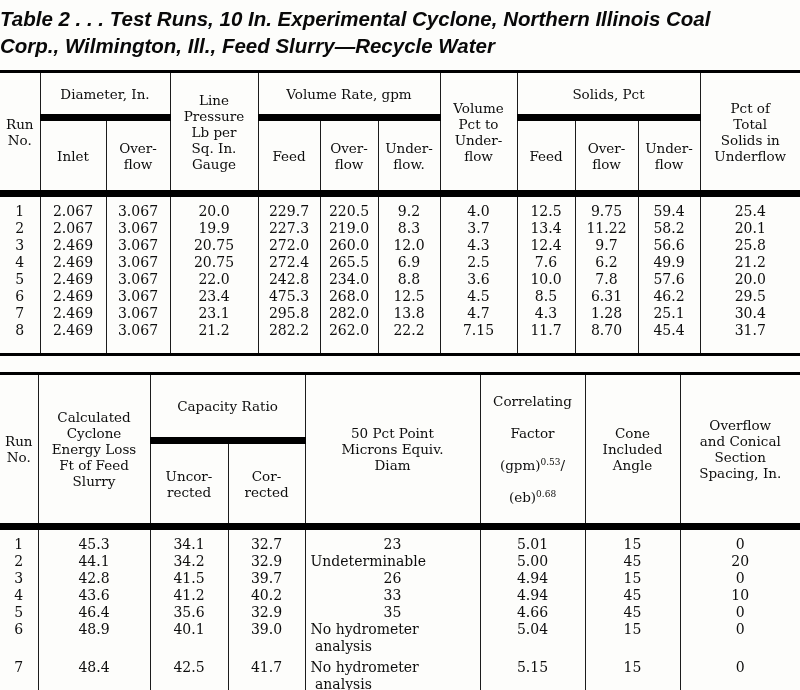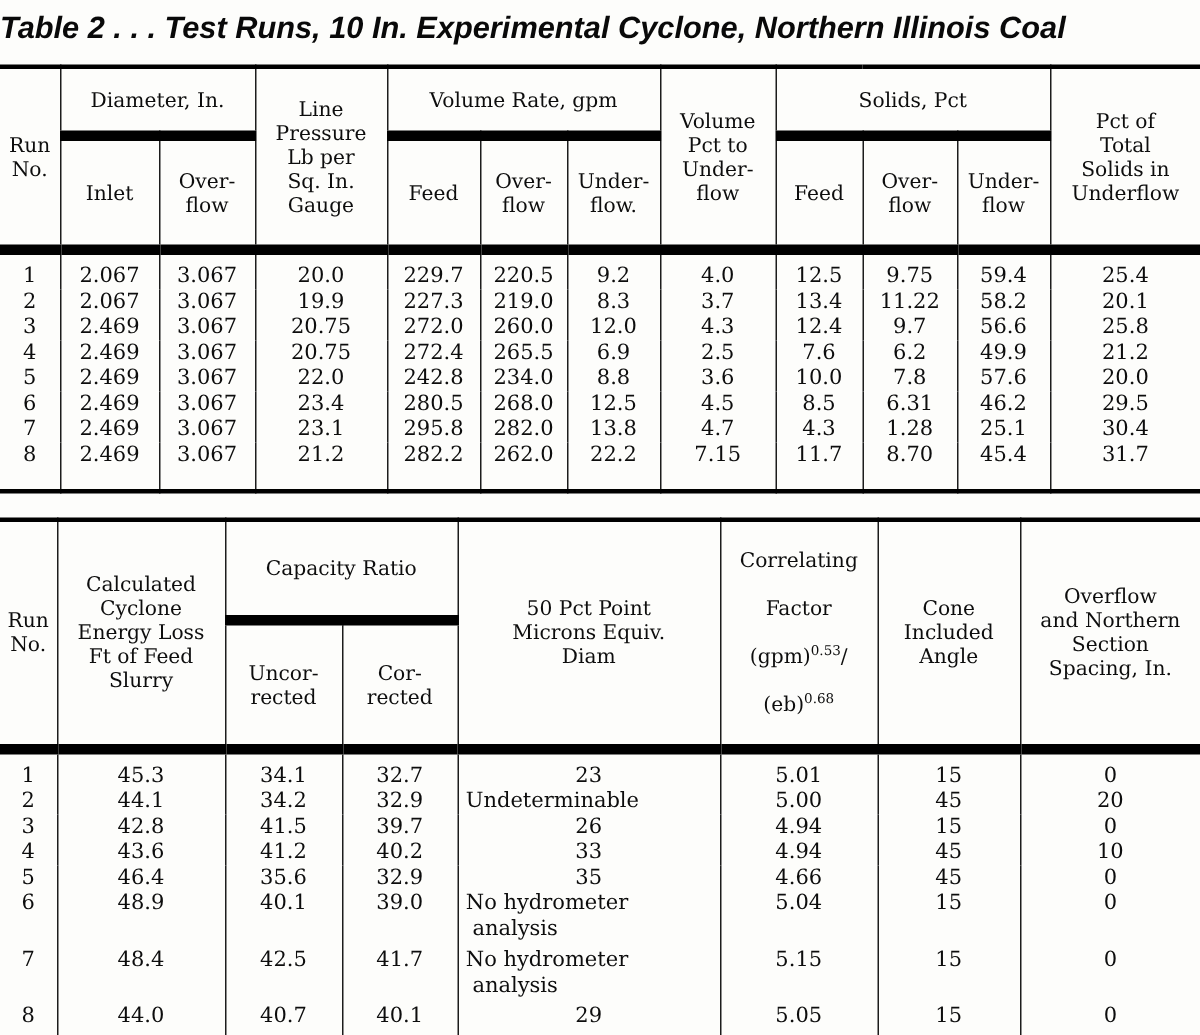--- a/index.html
+++ b/index.html
@@ -77,20 +77,21 @@
   .it { }
   .corr-line { line-height:16px; }
 </style>
 </head>
 <body>
 
 <div class="page">
 
   <div class="title">
     <div>Table 2 . . . Test Runs, 10 In. Experimental Cyclone, Northern Illinois Coal</div>
+    <div>Corp., Wilmington, Ill., Feed Slurry—Recycle Water</div>
   </div>
 
   <table class="t1">
     <colgroup>
       <col style="width:40px">
         <col style="width:66px">
         <col style="width:64px">
       <col style="width:88px">
         <col style="width:62px">
         <col style="width:58px">
@@ -207,21 +208,21 @@
           <td>10.0</td>
           <td>7.8</td>
           <td>57.6</td>
           <td>20.0</td>
         </tr>
         <tr>
           <td>6</td>
           <td>2.469</td>
           <td>3.067</td>
           <td>23.4</td>
-          <td>280.5</td>
+          <td>475.3</td>
           <td>268.0</td>
           <td>12.5</td>
           <td>4.5</td>
           <td>8.5</td>
           <td>6.31</td>
           <td>46.2</td>
           <td>29.5</td>
         </tr>
         <tr>
           <td>7</td>
@@ -281,21 +282,21 @@
         <th rowspan="2">
           <div class="corr-line">Correlating</div>
           <div class="corr-line">Factor</div>
           <div class="corr-line"><span>(gpm)</span><sup>0.53</sup><span>/</span></div>
           <div class="corr-line"><span class="it">(eb)</span><sup>0.68</sup></div>
         </th>
         <th rowspan="2">Cone
 Included
 Angle</th>
         <th rowspan="2">Overflow
-and Northern
+and Conical
 Section
 Spacing, In.</th>
       </tr>
       <tr>
         <th>Uncor-
 rected</th>
         <th>Cor-
 rected</th>
       </tr>
     </thead>

